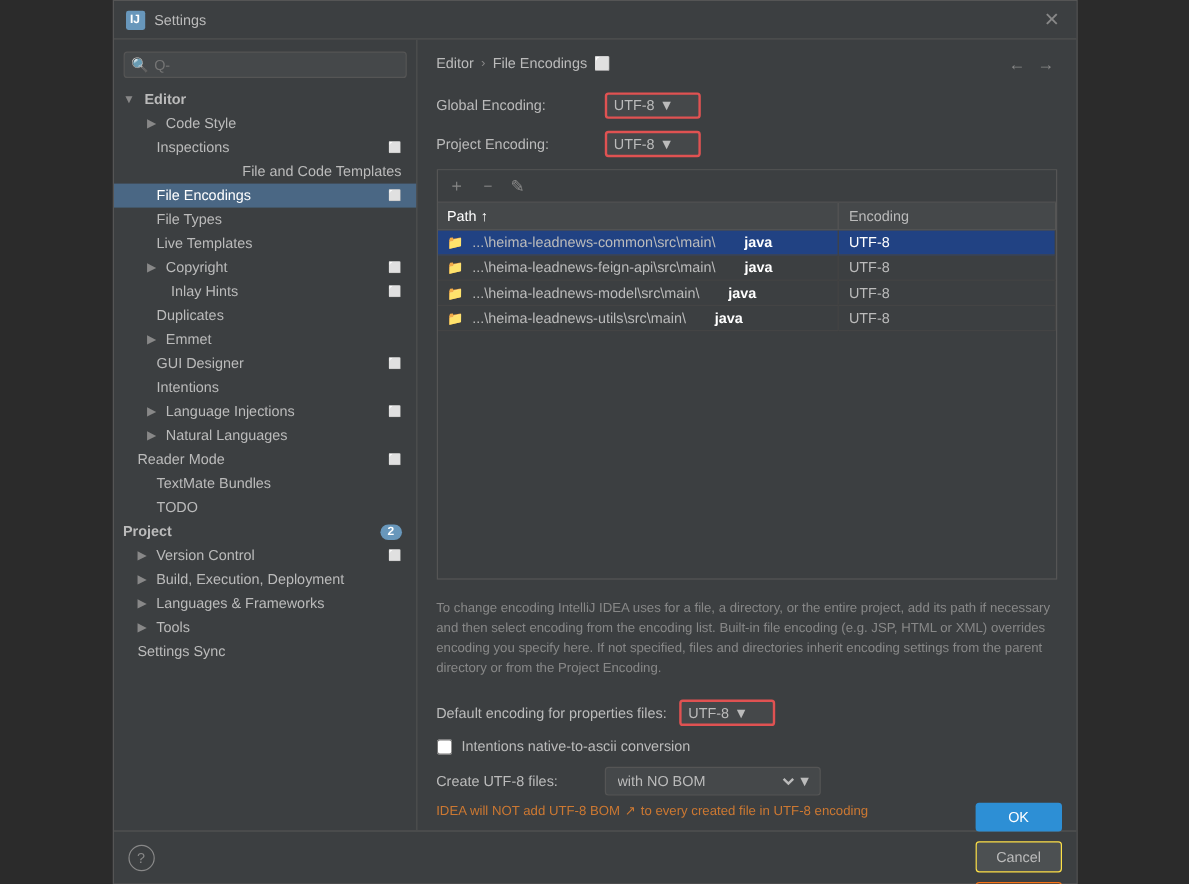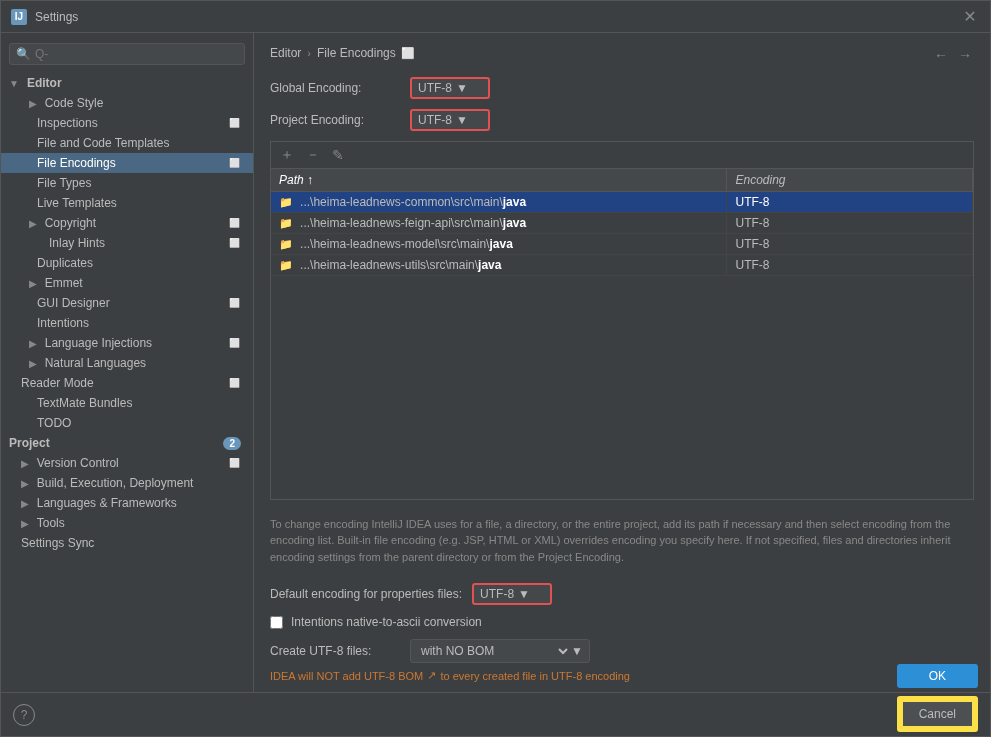--- a/index.html
+++ b/index.html
@@ -7,21 +7,21 @@
       background: #2b2b2b;
       font-family: 'Segoe UI', Arial, sans-serif;
       font-size: 12px;
       color: #bbbbbb;
       display: flex;
       align-items: center;
       justify-content: center;
       min-height: 100vh;
     }
     .dialog {
-      width: 991px;
+      width: 804px;
       height: 737px;
       background: #3c3f41;
       border: 1px solid #555;
       display: flex;
       flex-direction: column;
       position: relative;
     }
     .title-bar {
       background: #3c3f41;
       padding: 6px 10px;
@@ -227,21 +227,20 @@
       font-size: 14px;
       padding: 1px 3px;
     }
     .data-table {
       width: 100%;
       border-collapse: collapse;
       font-size: 12px;
     }
     .data-table thead tr {
       background: #45484a;
-      font-style: italic;
     }
     .data-table th {
       padding: 4px 8px;
       text-align: left;
       color: #bbbbbb;
       font-weight: normal;
       border-bottom: 1px solid #555;
       border-right: 1px solid #555;
     }
     .data-table th.sorted {
@@ -255,20 +254,21 @@
     .data-table tr.selected {
       background: #214283;
       color: #ffffff;
     }
     .data-table tr.selected td {
       color: #ffffff;
     }
     .path-bold {
       font-weight: bold;
       color: #ffffff;
+      padding-left: 24px;
     }
     .path-normal {
       color: #bbbbbb;
     }
     .folder-icon {
       color: #6897bb;
       margin-right: 4px;
       font-size: 11px;
     }
     .info-text {
@@ -372,21 +372,21 @@
       font-size: 12px;
       cursor: pointer;
     }
     .btn-ok {
       background: #2d8fd5;
       color: white;
     }
     .btn-cancel {
       background: #4c5052;
       color: #bbbbbb;
-      border: 6px solid #fde047;
+      border: 1px solid #fde047;
     }
     .btn-apply {
       background: #3c3f41;
       color: #f97316;
       border: 1px solid #f97316;
     }
   </style>
 </head>
 <body>
 
@@ -422,21 +422,21 @@
         </div>
       </div>
 
       <div class="sidebar-item" style="padding-left:36px;">
         <div class="sidebar-item-left">
           <span>Inspections</span>
         </div>
         <span class="sidebar-icon">⬜</span>
       </div>
 
-      <div class="sidebar-item" style="padding-left:36px;">
+      <div class="sidebar-item" style="padding-left:36px;justify-content:flex-end;">
         <div class="sidebar-item-left">
           <span>File and Code Templates</span>
         </div>
       </div>
 
       <div class="sidebar-item active" style="padding-left:36px;">
         <div class="sidebar-item-left">
           <span>File Encodings</span>
         </div>
         <span class="sidebar-icon" style="color:#ccc;">⬜</span>

